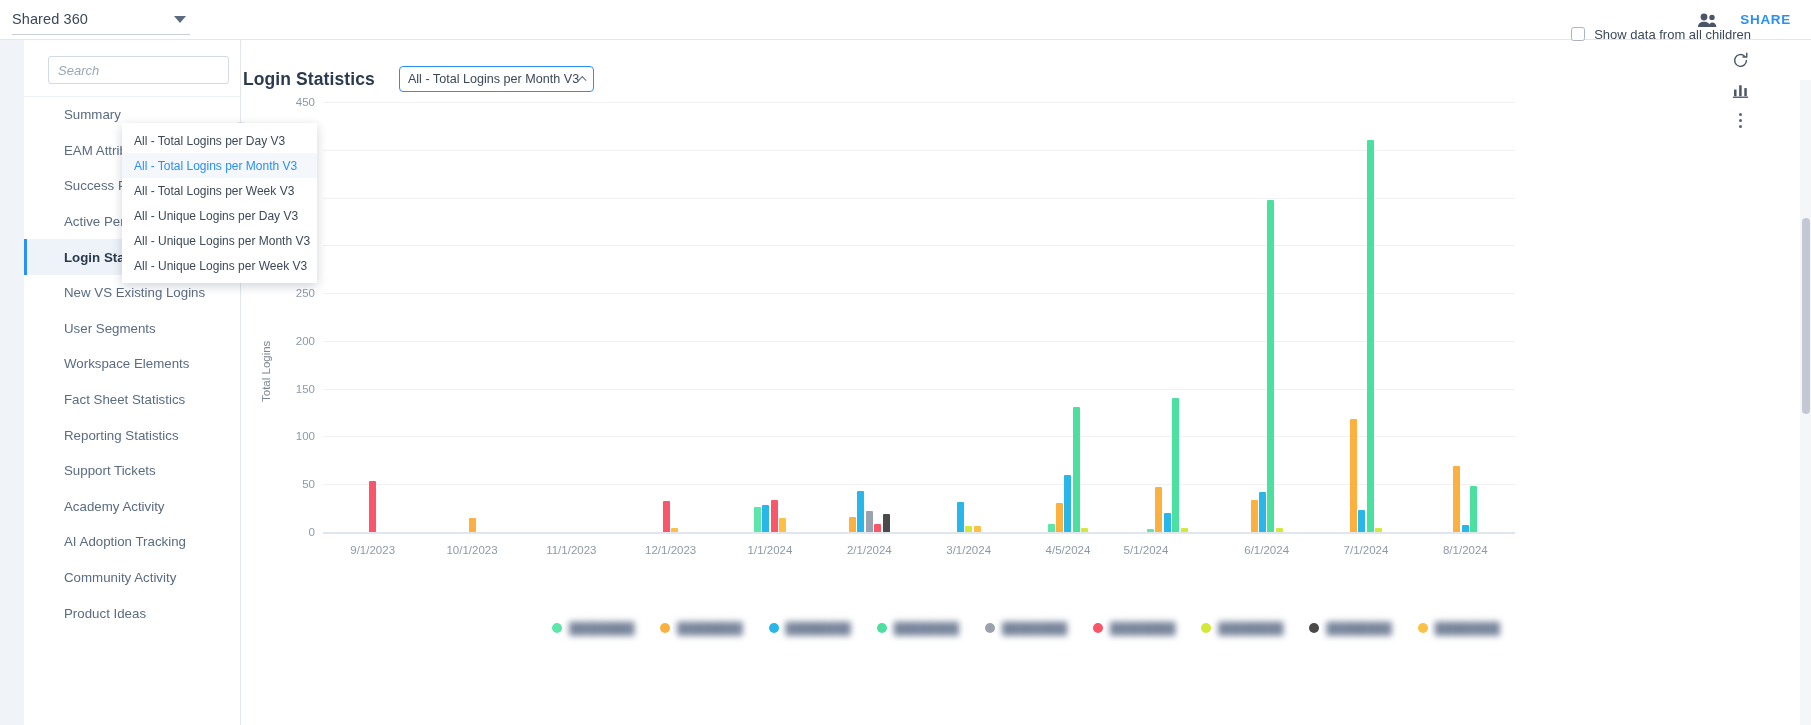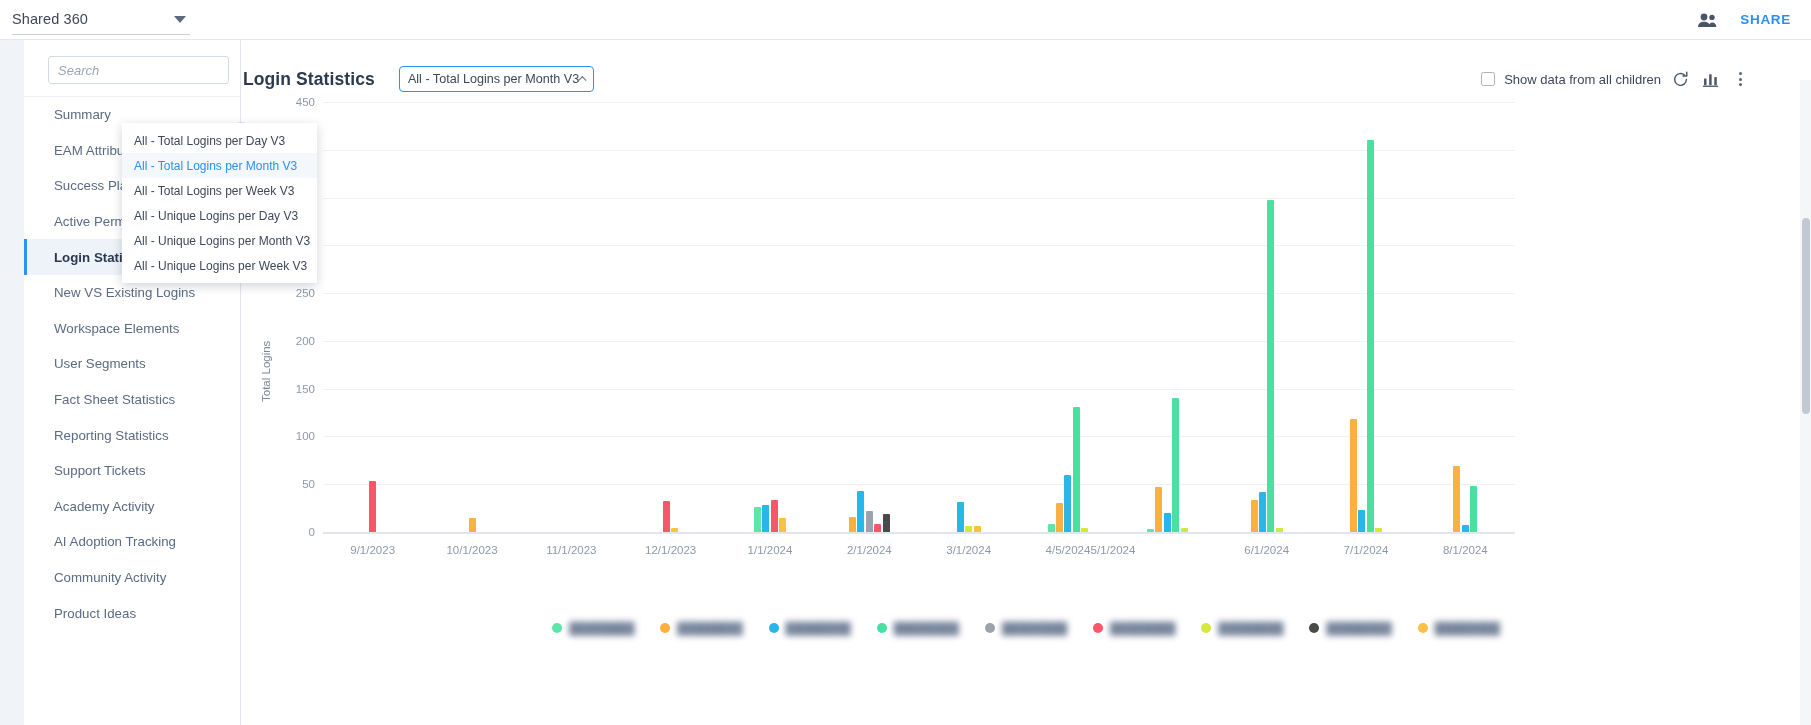--- a/index.html
+++ b/index.html
@@ -62,21 +62,21 @@
     width: 181px; height: 28px;
     border: 1px solid #d3dae3; border-radius: 3px;
     padding: 0 9px; font-size: 13px; font-style: italic;
     color: #3c4858; outline: none;
     font-family: "Liberation Sans", sans-serif;
   }
   #search-input::placeholder { color: #9aa6b5; font-style: italic; }
   #nav-list { border-top: 1px solid #edf0f4; }
   .nav-item {
     height: 35.6px; display: flex; align-items: center;
-    padding-left: 27px; font-size: 13.3px; color: #5a6b82;
+    padding-left: 37px; font-size: 13.3px; color: #5a6b82;
     cursor: pointer; border-left: 3px solid transparent;
     white-space: nowrap;
   }
   .nav-item.active {
     background: #eef3f9; color: #2b3a4f; font-weight: bold;
     border-left: 3px solid #2a8ff7;
   }
 
   
   #collapse-handle {
@@ -135,22 +135,22 @@
   }
   .dd-item {
     height: 25px; display: flex; align-items: center;
     padding-left: 12px; font-size: 12px; color: #3c4858;
     white-space: nowrap; cursor: pointer;
   }
   .dd-item.selected { color: #2a8ff7; background: #f4f7fb; }
 
   
   #header-controls {
-    margin-left: auto; display: flex; align-items: center;
-    gap: 8px; margin-right: 60px;
+    margin-left: auto; display: flex; align-items: flex-end;
+    gap: 8px; margin-right: 60px; flex-direction: column;
   }
   #children-toggle {
     display: flex; align-items: center; gap: 9px; cursor: pointer;
   }
   .checkbox-box {
     width: 14px; height: 14px; border: 1.4px solid #aab3c0;
     border-radius: 2.5px; background: #fff;
   }
   #children-toggle .cb-label { font-size: 13px; color: #3c4858; }
   .icon-btn {
@@ -252,22 +252,22 @@
     <div id="search-wrap">
       <input id="search-input" type="text" placeholder="Search" style="">
     </div>
     <div id="nav-list">
         <div class="nav-item">Summary</div>
         <div class="nav-item">EAM Attributes</div>
         <div class="nav-item">Success Plans</div>
         <div class="nav-item">Active Permissions</div>
         <div class="nav-item active">Login Statistics</div>
         <div class="nav-item">New VS Existing Logins</div>
+        <div class="nav-item">User Segments</div>
         <div class="nav-item">Workspace Elements</div>
-        <div class="nav-item">User Segments</div>
         <div class="nav-item">Fact Sheet Statistics</div>
         <div class="nav-item">Reporting Statistics</div>
         <div class="nav-item">Support Tickets</div>
         <div class="nav-item">Academy Activity</div>
         <div class="nav-item">AI Adoption Tracking</div>
         <div class="nav-item">Community Activity</div>
         <div class="nav-item">Product Ideas</div>
       </div>
   </div>
 
@@ -402,21 +402,21 @@
       <div id="x-baseline"></div>
       <div id="x-ticks">
           <div class="x-tick" style="left: 131.667px;">9/1/2023</div>
           <div class="x-tick" style="left: 231px;">10/1/2023</div>
           <div class="x-tick" style="left: 330.333px;">11/1/2023</div>
           <div class="x-tick" style="left: 429.667px;">12/1/2023</div>
           <div class="x-tick" style="left: 529px;">1/1/2024</div>
           <div class="x-tick" style="left: 628.333px;">2/1/2024</div>
           <div class="x-tick" style="left: 727.667px;">3/1/2024</div>
           <div class="x-tick" style="left: 827px;">4/5/2024</div>
-          <div class="x-tick" style="left: 872px;">5/1/2024</div>
+          <div class="x-tick" style="left: 905px;">5/1/2024</div>
           <div class="x-tick" style="left: 1025.67px;">6/1/2024</div>
           <div class="x-tick" style="left: 1125px;">7/1/2024</div>
           <div class="x-tick" style="left: 1224.33px;">8/1/2024</div>
         </div>
       <div id="legend">
           <div class="legend-item">
             <span class="legend-dot" style="background: rgb(94, 230, 168);"></span>
             <span class="legend-label">████████</span>
           </div>
           <div class="legend-item">

